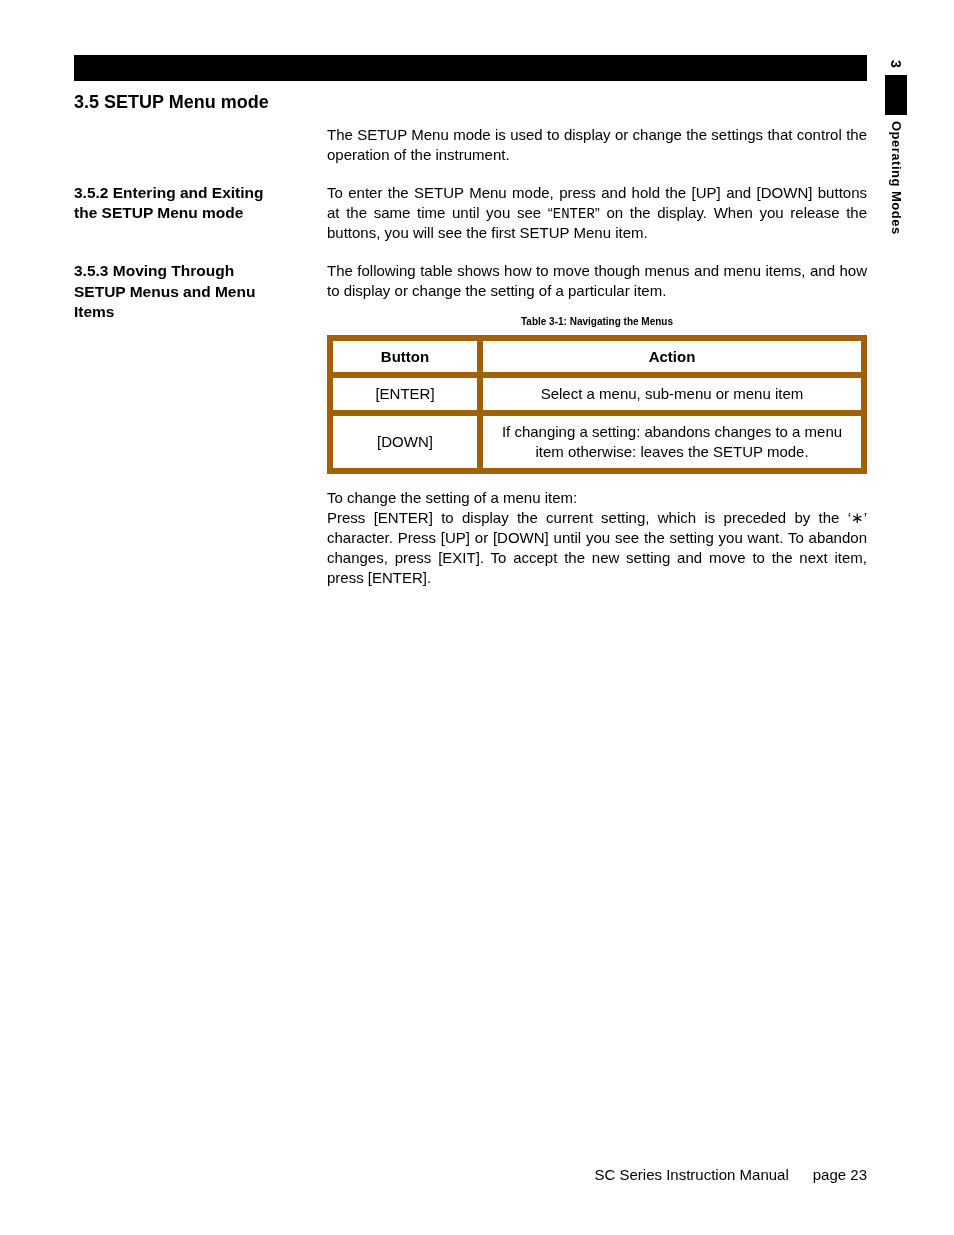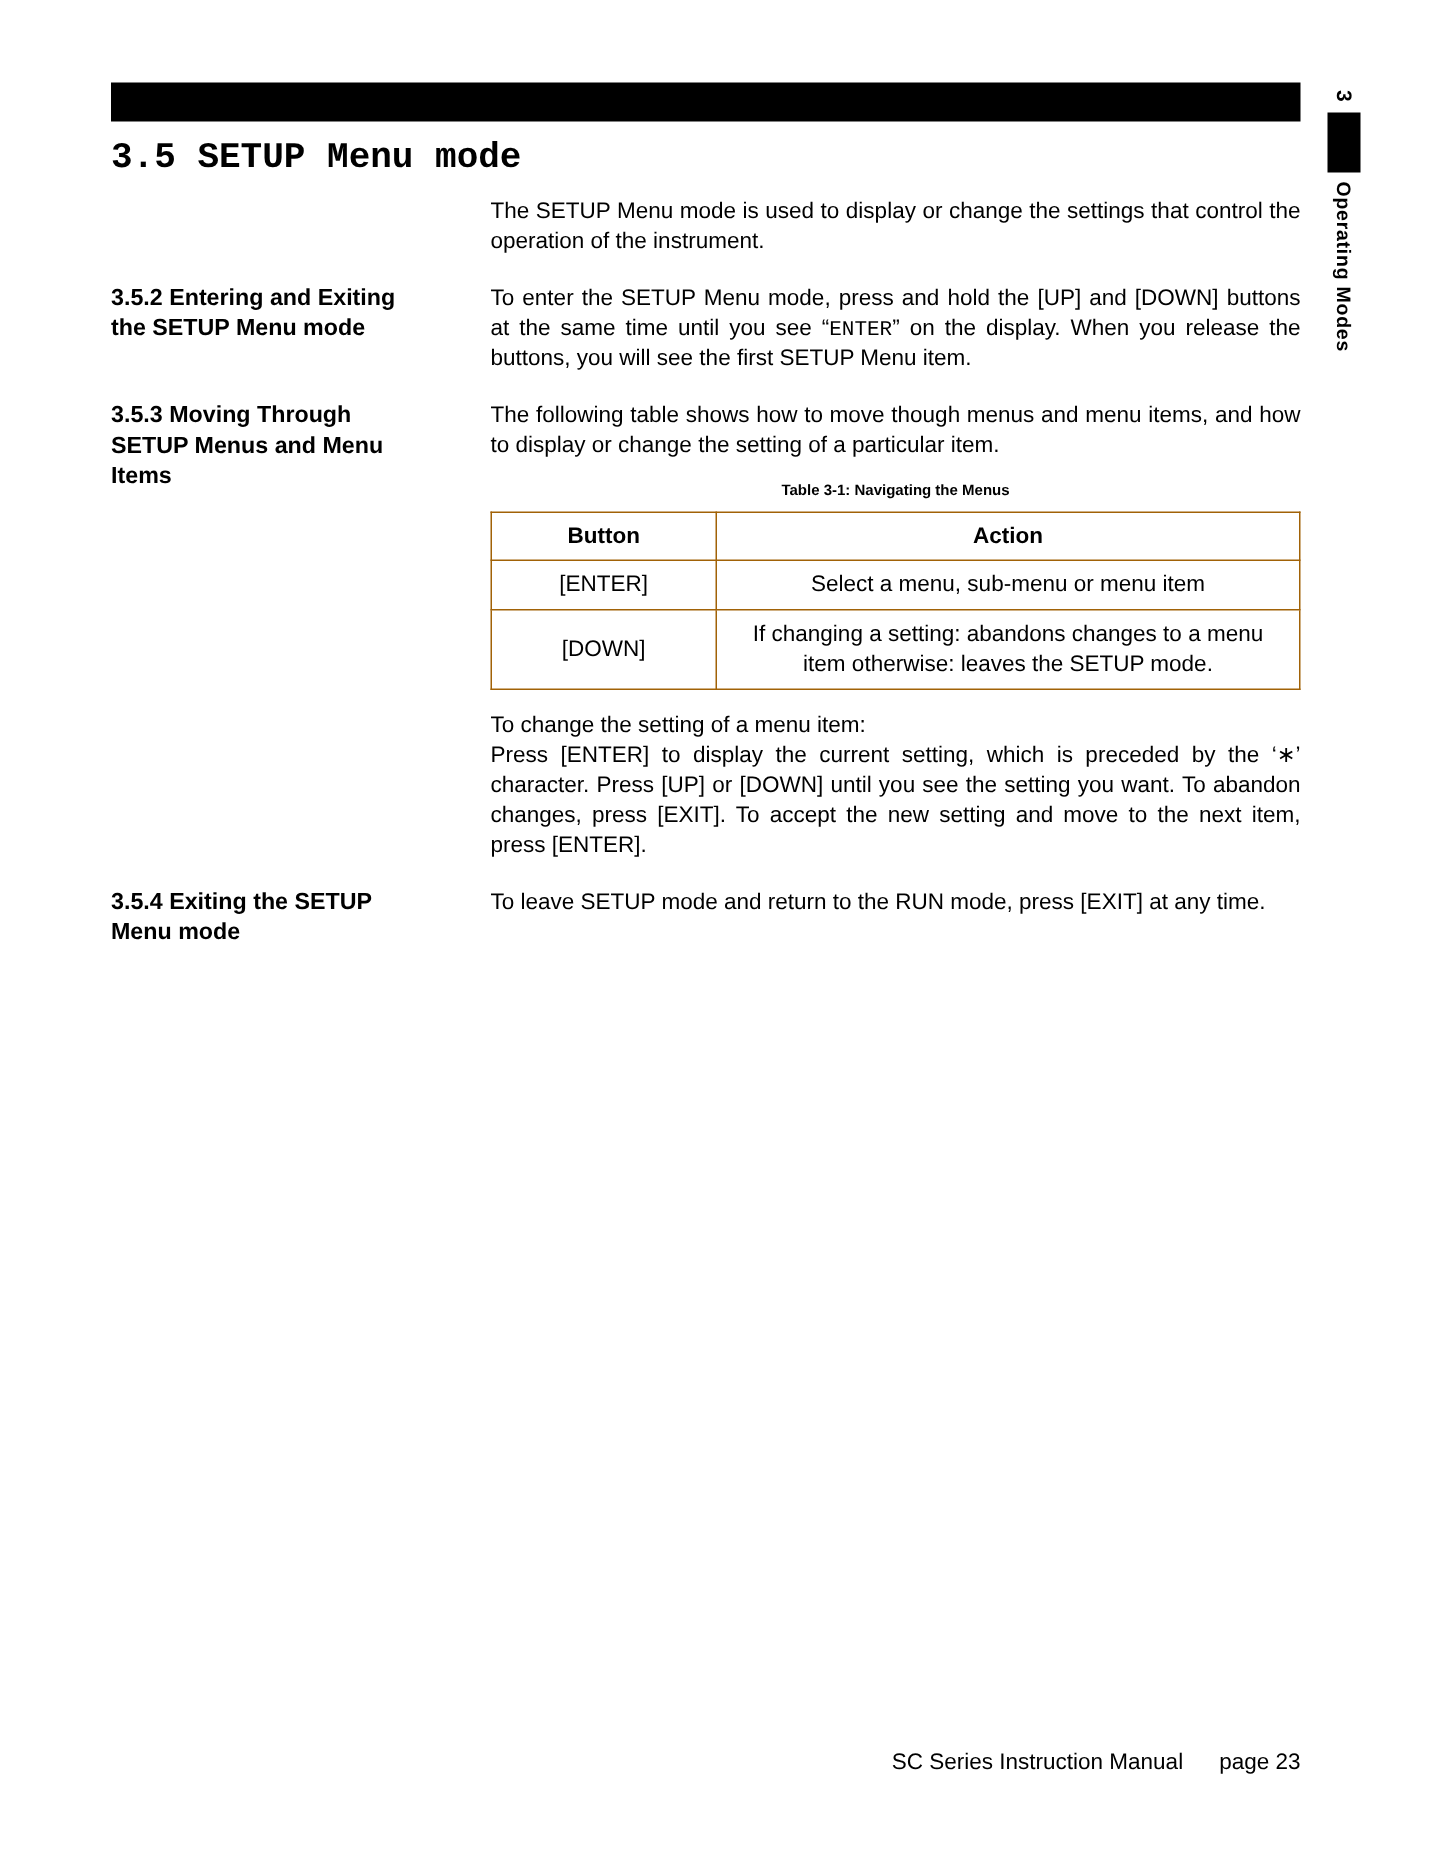--- a/index.html
+++ b/index.html
@@ -50,23 +50,23 @@
     letter-spacing: 0.5px;
     margin: 0 auto;
   }
   .page {
     position: absolute;
     top: 88px;
     left: 74px;
     width: 793px;
   }
   .section-title {
-    font-size: 24px;
+    font-size: 18px;
     font-weight: bold;
-    font-family: Liberation Mono, monospace;
+    font-family: Liberation Sans, sans-serif;
     font-stretch: condensed;
     margin: 4px 0 12px 0;
   }
   .row {
     display: flex;
     margin-bottom: 18px;
     gap: 47px;
   }
   .side-col {
     width: 200px;
@@ -95,21 +95,21 @@
     font-family: "Arial Narrow", Arial, sans-serif;
     font-stretch: condensed;
     margin: 14px 0 6px 0;
   }
   table.nav {
     border-collapse: collapse;
     width: 100%;
     font-size: 15px;
   }
   table.nav th, table.nav td {
-    border: 1px solid #a16207;
+    border: 6px solid #a16207;
     padding: 6px 8px;
     text-align: center;
     vertical-align: middle;
   }
   table.nav th {
     font-weight: bold;
   }
   table.nav col.c1 { width: 150px; }
   .footer {
     position: absolute;
@@ -175,22 +175,18 @@
         </tbody>
       </table>
       <div style="height:14px;"></div>
       <div>To change the setting of a menu item:</div>
       <div>Press [ENTER] to display the current setting, which is preceded by the ‘∗’ character. Press [UP] or [DOWN] until you see the setting you want.  To abandon changes, press [EXIT].   To accept the new setting and move to the next item, press [ENTER].</div>
     </div>
   </div>
 
   <div style="height:18px;"></div>
 
-  <div class="row">
-    <div class="side-col">3.5.4 Exiting the SETUP Menu mode</div>
-    <div class="body-col" style="text-align:left;">To leave SETUP mode and return to the RUN mode, press [EXIT] at any time.</div>
-  </div>
 
 </div>
 
 <div class="footer">
   <span>SC Series Instruction Manual</span><span class="gap"></span><span>page 23</span>
 </div>
 
 </body></html>

